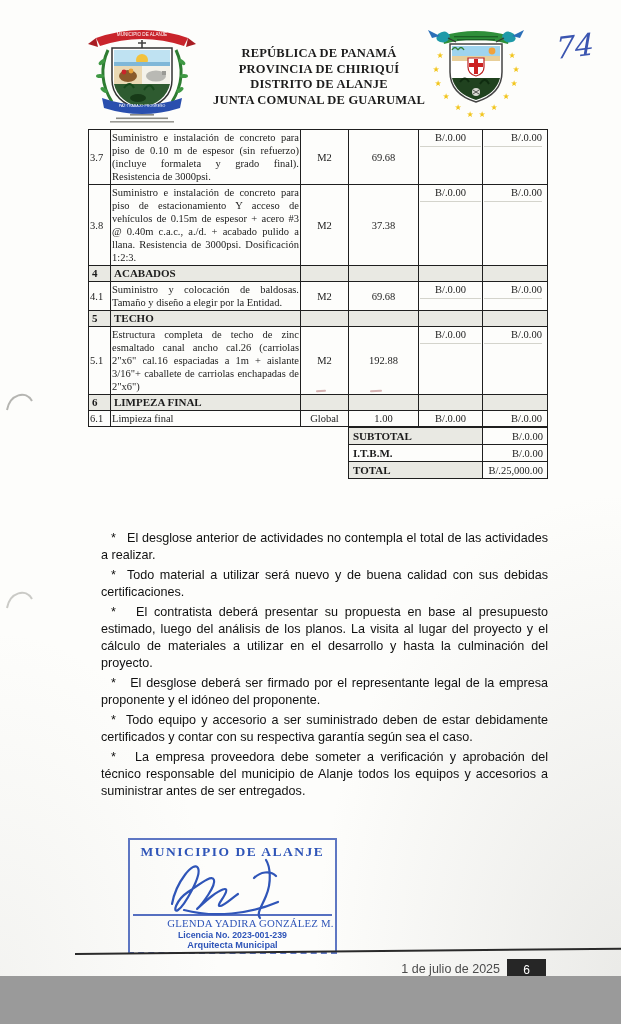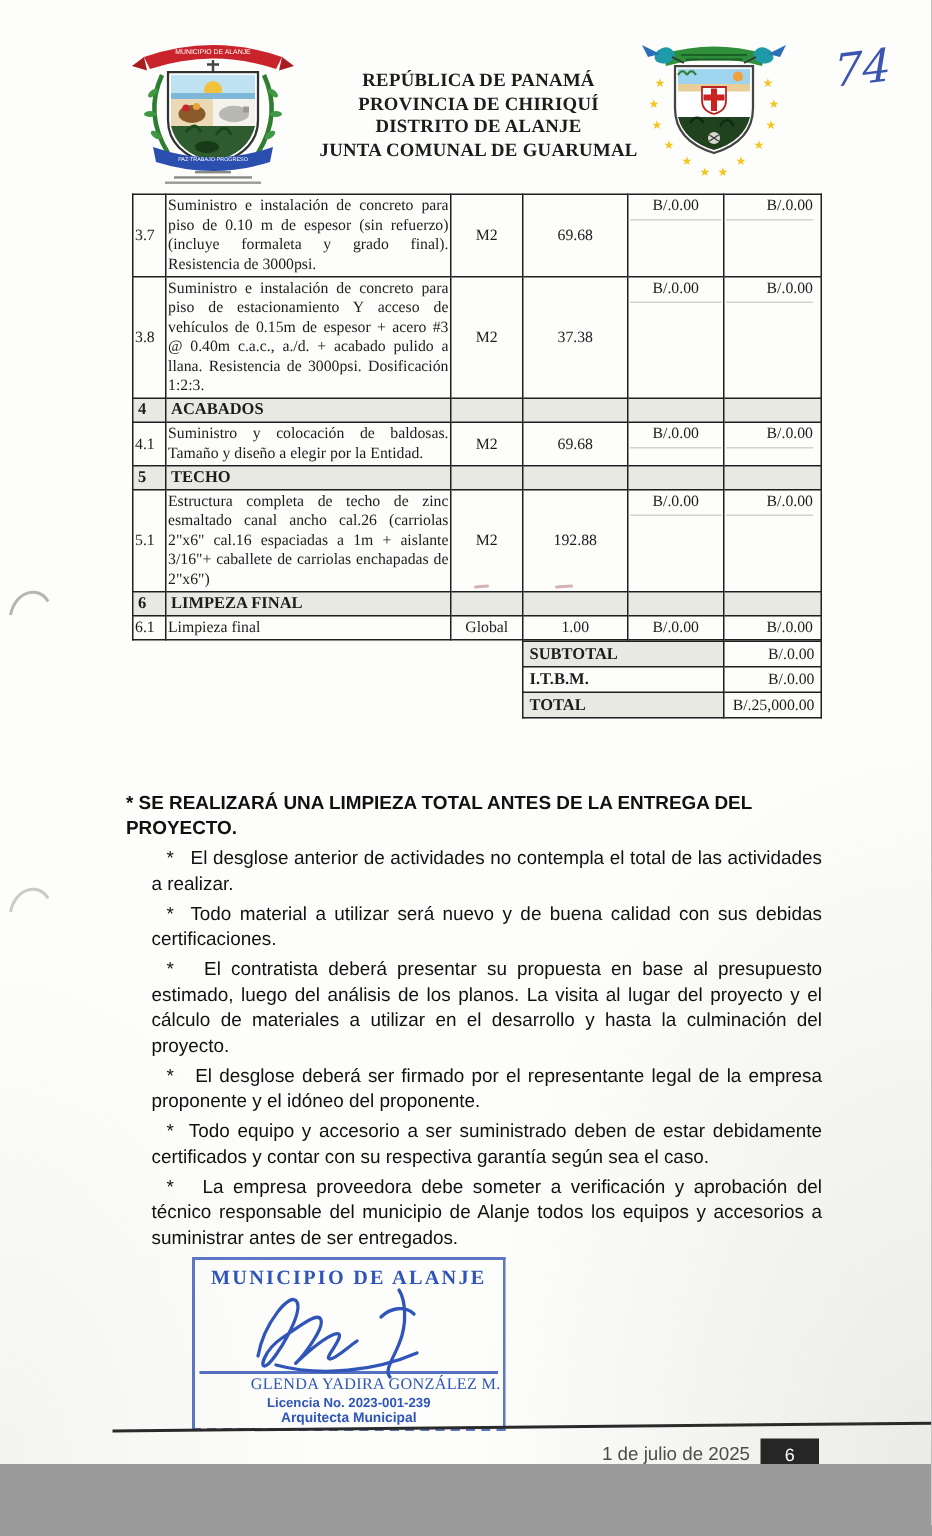--- a/index.html
+++ b/index.html
@@ -279,21 +279,20 @@
             <td class="sval">B/.25,000.00</td>
           </tr>
         </tbody>
     </table>
   </div>
 
   <div class="pen-dash" style="left:316px;top:390px;width:10px;transform:rotate(-4deg);"></div>
   <div class="pen-dash" style="left:370px;top:390px;width:12px;transform:rotate(-3deg);"></div>
 
   <div class="notes">
-    <p class="intro">*  SE REALIZARÁ UNA LIMPIEZA TOTAL ANTES DE LA ENTREGA DEL PROYECTO.</p>
     <div id="bullets">
         <p class="bullet">*   El desglose anterior de actividades no contempla el total de las actividades a realizar.</p>
         <p class="bullet">*  Todo material a utilizar será nuevo y de buena calidad con sus debidas certificaciones.</p>
         <p class="bullet">*   El contratista deberá presentar su propuesta en base al presupuesto estimado, luego del análisis de los planos. La visita al lugar del proyecto y el cálculo de materiales a utilizar en el desarrollo y hasta la culminación del proyecto.</p>
         <p class="bullet">*   El desglose deberá ser firmado por el representante legal de la empresa proponente y el idóneo del proponente.</p>
         <p class="bullet">*  Todo equipo y accesorio a ser suministrado deben de estar debidamente certificados y contar con su respectiva garantía según sea el caso.</p>
         <p class="bullet">*   La empresa proveedora debe someter a verificación y aprobación del técnico responsable del municipio de Alanje todos los equipos y accesorios a suministrar antes de ser entregados.</p>
       </div>
   </div>
 

